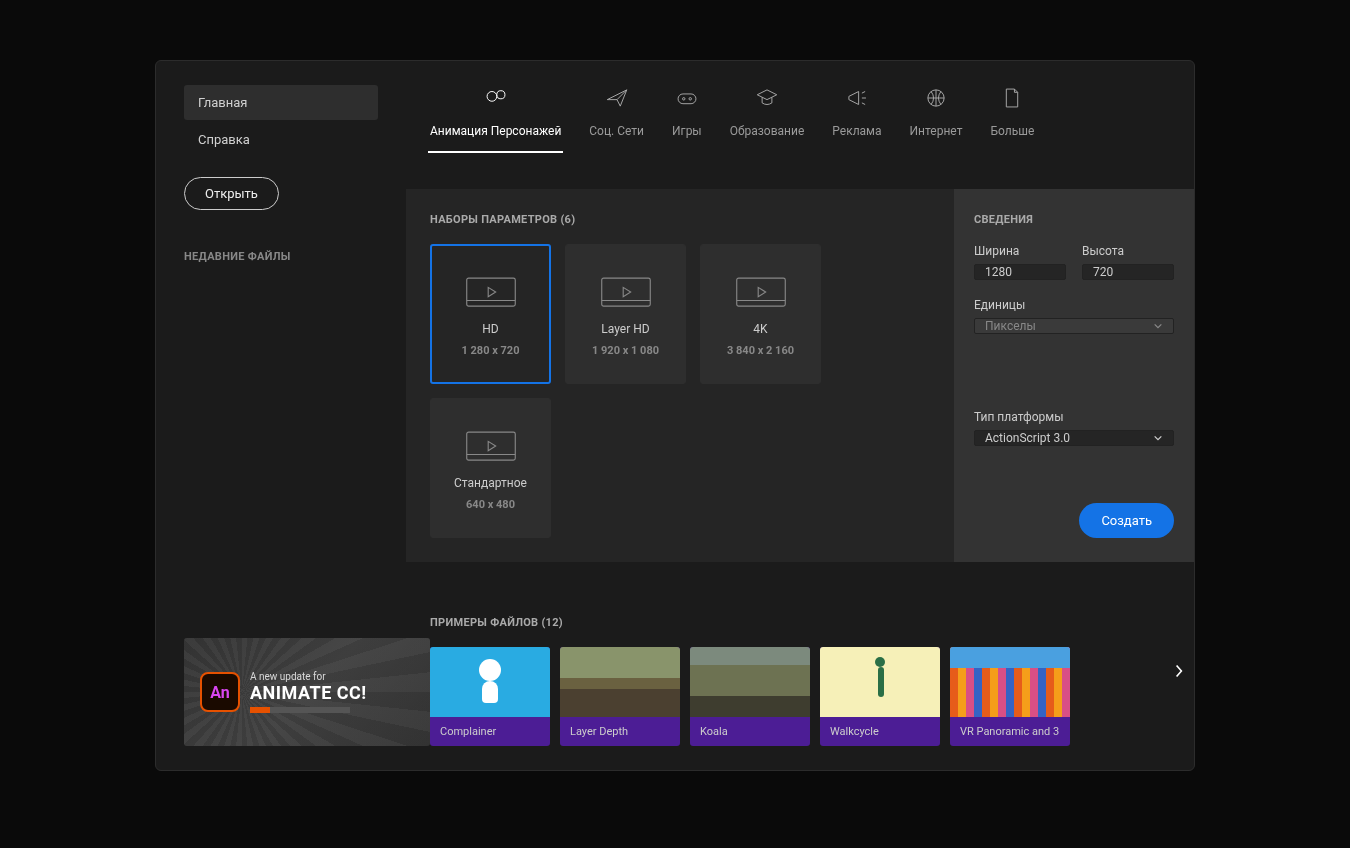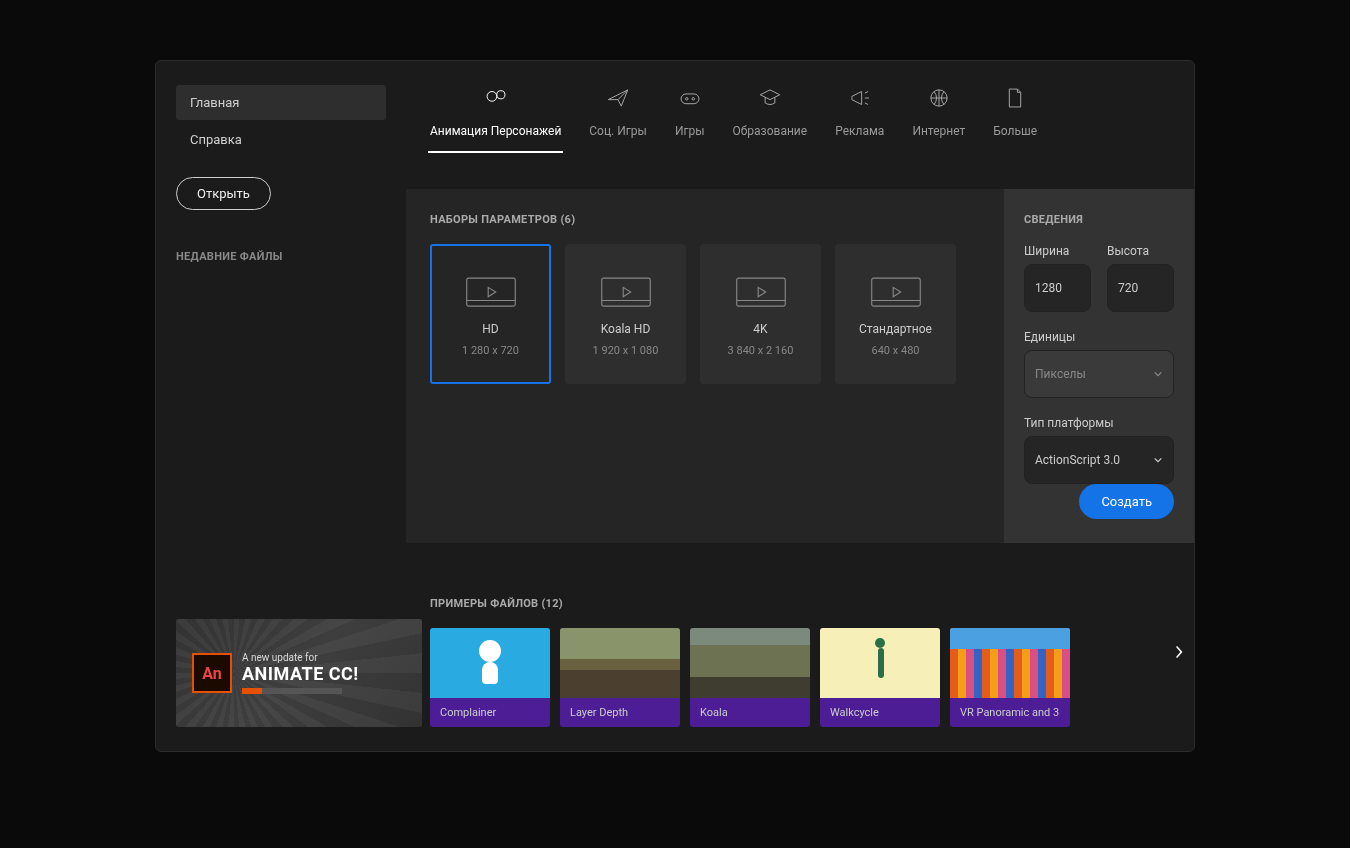--- a/index.html
+++ b/index.html
@@ -1,57 +1,57 @@
 <!DOCTYPE html>
 <html><head>
 <meta charset="utf-8">
 <style>
   * { box-sizing: border-box; margin: 0; padding: 0; font-family: -apple-system, "Segoe UI", Roboto, Arial, sans-serif; }
   body { background: #0a0a0a; color: #ccc; display:flex; align-items:flex-start; justify-content:center; min-height:848px; }
   .window { width:1040px; margin-top:60px; margin-bottom:30px; background:#1b1b1b; border:1px solid #2c2c2c; border-radius:6px; display:flex; overflow:hidden; position:relative;}
   
   
-  .side { width:250px; padding:24px 20px; display:flex; flex-direction:column; }
+  .side { width:250px; padding:24px 28px; display:flex; flex-direction:column; }
   .nav-item { font-size:13px; padding:10px 14px; border-radius:3px; margin-bottom:2px; cursor:pointer; color:#d0d0d0;}
   .nav-item.active { background:#2e2e2e; }
   .open-btn { margin-top:18px; border:1.5px solid #ccc; border-radius:18px; padding:8px 20px; font-size:13px; color:#eee; background:none; align-self:flex-start; cursor:pointer;}
   .section-label { margin-top:40px; font-size:11px; color:#888; font-weight:bold; letter-spacing:0.3px;}
   
   .promo { margin-top:auto; width:246px; height:108px; border-radius:3px; overflow:hidden; background:linear-gradient(135deg,#2f2f2f 0%,#404040 50%,#2e2e2e 100%); position:relative; display:flex; align-items:center; padding:16px;}
   .promo-rays::before { content:''; position:absolute; inset:-40px; background: repeating-conic-gradient(from 0deg at 30% 50%, #525252 0deg 6deg, #3a3a3a 6deg 12deg); opacity:0.35; pointer-events:none;}
   .promo-rays { position:absolute; inset:0; overflow:hidden;}
-  .an-logo { width:40px; height:40px; border:2px solid #e65100; border-radius:0; background:#1a0a00; color:#ef4444; font-weight:bold; font-size:16px; display:flex; align-items:center; justify-content:center; position:relative; z-index:2; flex-shrink:0;}
+  .an-logo { width:40px; height:40px; border:2px solid #e65100; border-radius:8px; background:#1a0a00; color:#d946ef; font-weight:bold; font-size:16px; display:flex; align-items:center; justify-content:center; position:relative; z-index:2; flex-shrink:0;}
   .promo-text { margin-left:10px; color:#d8d8d8; font-size:10px; position:relative; z-index:2;}
   .promo-text .big { font-size:18px; font-weight:bold; color:#fff; letter-spacing:0.5px;}
   .promo-bar { margin-top:4px; height:6px; width:100px; background:#555; position:relative;}
   .promo-bar::before { content:''; position:absolute; left:0; top:0; bottom:0; width:20px; background:#e65100;}
 
   
   .main { flex:1; display:flex; flex-direction:column; min-width:0;gap:36px;}
   .tabs { display:flex; padding:16px 10px 0 10px; gap:0; border-bottom:1px solid transparent;}
   .tab { flex:0 0 auto; display:flex; flex-direction:column; align-items:center; gap:10px; padding:8px 14px 14px; font-size:12px; color:#9a9a9a; cursor:pointer; position:relative; }
   .tab.active { color:#fff; }
   .tab.active::after { content:''; position:absolute; bottom:-1px; left:12px; right:12px; height:2px; background:#fff;}
   .tab svg { width:26px; height:26px; stroke:#a8a8a8; fill:none; stroke-width:1.2;}
   .tab.active svg { stroke:#fff;}
   
   .body-row { display:flex; flex:1; min-height:0;}
   .presets-pane { flex:1; background:#252525; padding:24px; }
   .pane-title { font-size:11px; color:#aaa; font-weight:bold; letter-spacing:0.3px; margin-bottom:18px;}
   .preset-grid { display:flex; flex-wrap:wrap; gap:14px;}
   .preset { width:121px; height:140px; background:#2e2e2e; border:1px solid #2e2e2e; border-radius:3px; display:flex; flex-direction:column; align-items:center; justify-content:center; cursor:pointer; color:#ccc; font-size:12px; gap:8px; text-align:center;}
   .preset.selected { border:2px solid #1473e6; background:#252525;}
-  .preset .dims { font-size:11px; color:#888;}
+  .preset .dims { font-size:11px; color:#888;font-weight:bold;}
   .preset svg { width:56px; height:42px; stroke:#888; fill:none; stroke-width:1.2;}
 
-  .details-pane { width:190px; background:#333333; padding:24px 20px; display:flex; flex-direction:column;}
+  .details-pane { width:240px; background:#333333; padding:24px 20px; display:flex; flex-direction:column;}
   .details-pane .row { display:flex; gap:16px; margin-bottom:18px;}
   .field { flex:1; display:flex; flex-direction:column; gap:6px;}
   .field label { font-size:12px; color:#ccc;}
-  .field input, .select { background:#252525; border:1px solid #222; color:#ccc; font-size:12px; padding:16px 10px; border-radius:8px; width:100%;}
+  .field input, .select { background:#252525; border:1px solid #222; color:#ccc; font-size:12px; padding:0 10px; border-radius:2px; width:100%;}
   .select { display:flex; justify-content:space-between; align-items:center; cursor:pointer;}
   .select.disabled { background:#3a3a3a; color:#888;}
   .chev { width:10px; height:10px;}
   .create-btn { margin-top:auto; align-self:flex-end; background:#1473e6; color:#fff; border:none; padding:10px 22px; border-radius:18px; font-size:13px; cursor:pointer;}
 
   .samples-wrap { padding:18px 24px 24px; position:relative;}
   .samples { display:flex; gap:10px; overflow:hidden;}
   .sample { width:120px; flex-shrink:0; background:#4c1d95; border-radius:3px; overflow:hidden; cursor:pointer;}
   .thumb { height:70px; }
   .sample .cap { font-size:11px; color:#ccc; padding:8px 10px;}
@@ -102,21 +102,21 @@
             </svg>
         </span>
         <span>Анимация Персонажей</span>
       </div>
       <div class="tab">
         <span>
           <svg viewBox="0 0 32 32">
               <path d="M4 18 L28 6 L20 26 L16 18 Z M16 18 L28 6"></path>
             </svg>
         </span>
-        <span>Соц. Игры</span>
+        <span>Соц. Сети</span>
       </div>
       <div class="tab">
         <span>
           <svg viewBox="0 0 32 32">
               <rect x="5" y="11" width="22" height="12" rx="6"></rect>
               <circle cx="12" cy="17" r="1.5"></circle>
               <circle cx="20" cy="17" r="1.5"></circle>
             </svg>
         </span>
         <span>Игры</span>
@@ -168,21 +168,21 @@
               </svg>
             <div>HD</div>
             <div class="dims">1 280 x 720</div>
           </div>
           <div class="preset">
             <svg viewBox="0 0 60 44">
                 <rect x="4" y="6" width="52" height="30" rx="2"></rect>
                 <path d="M4 30 H56"></path>
                 <path d="M27 16 L35 21 L27 26 Z"></path>
               </svg>
-            <div>Koala HD</div>
+            <div>Layer HD</div>
             <div class="dims">1 920 x 1 080</div>
           </div>
           <div class="preset">
             <svg viewBox="0 0 60 44">
                 <rect x="4" y="6" width="52" height="30" rx="2"></rect>
                 <path d="M4 30 H56"></path>
                 <path d="M27 16 L35 21 L27 26 Z"></path>
               </svg>
             <div>4K</div>
             <div class="dims">3 840 x 2 160</div>

